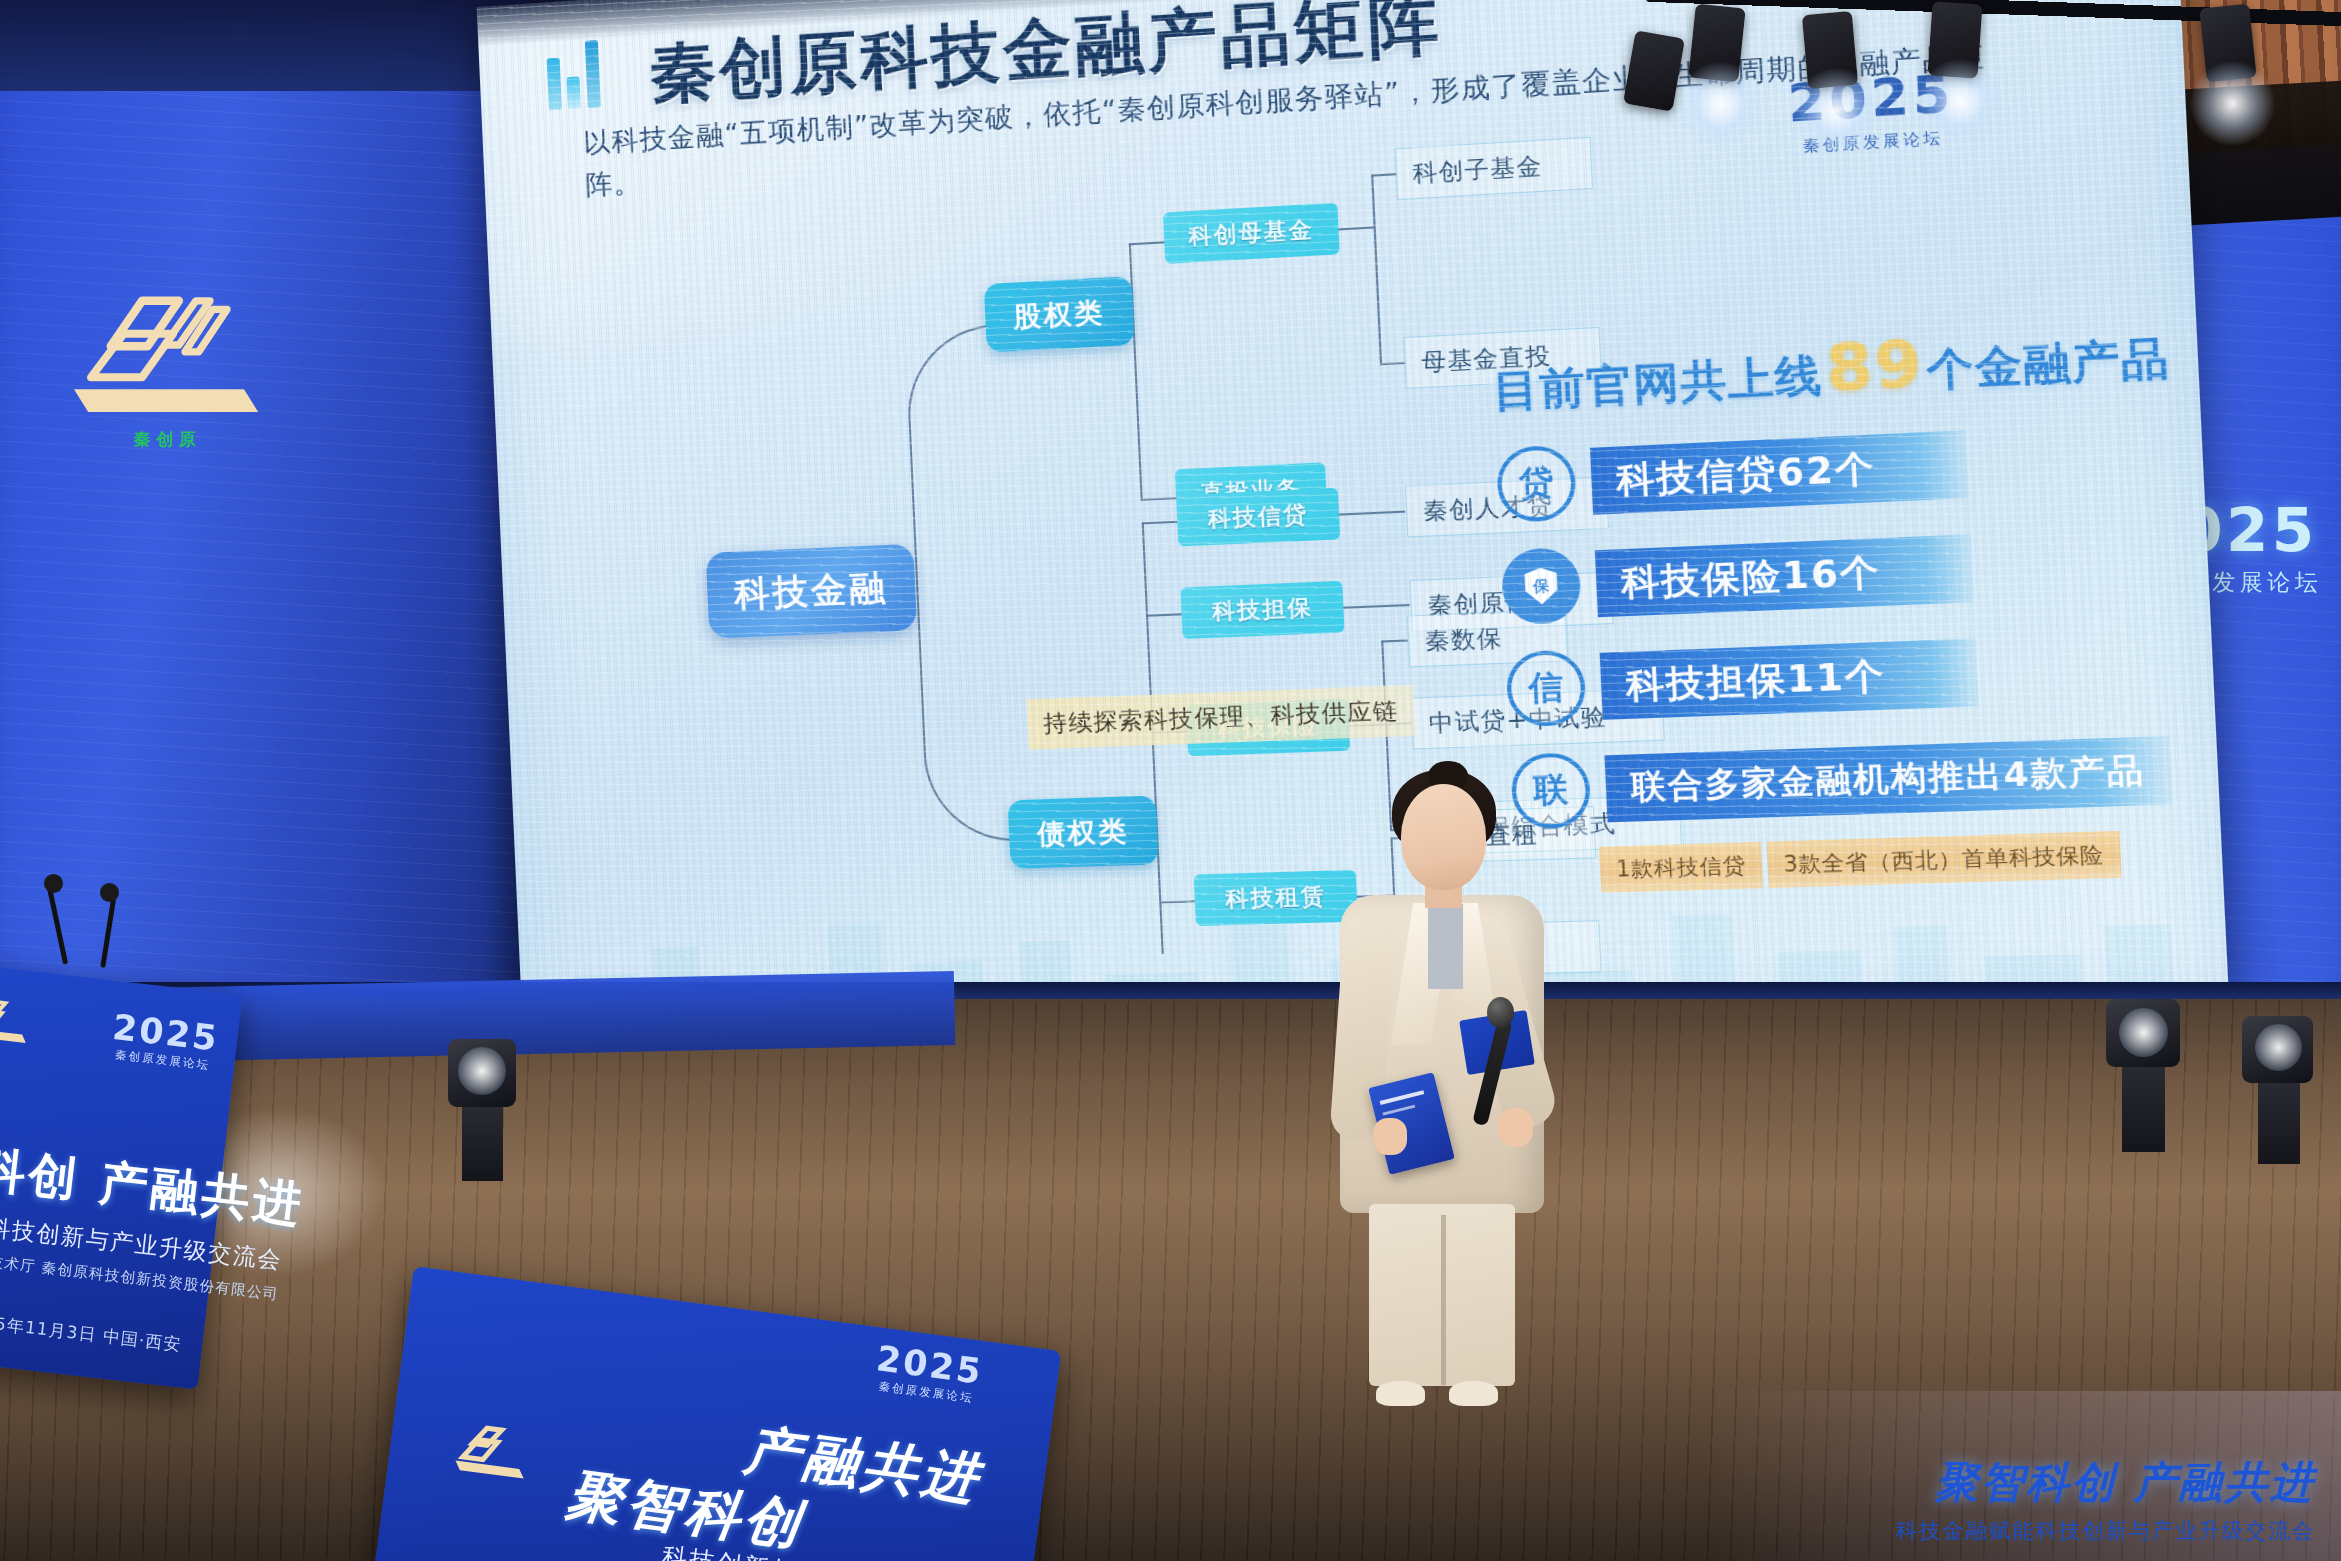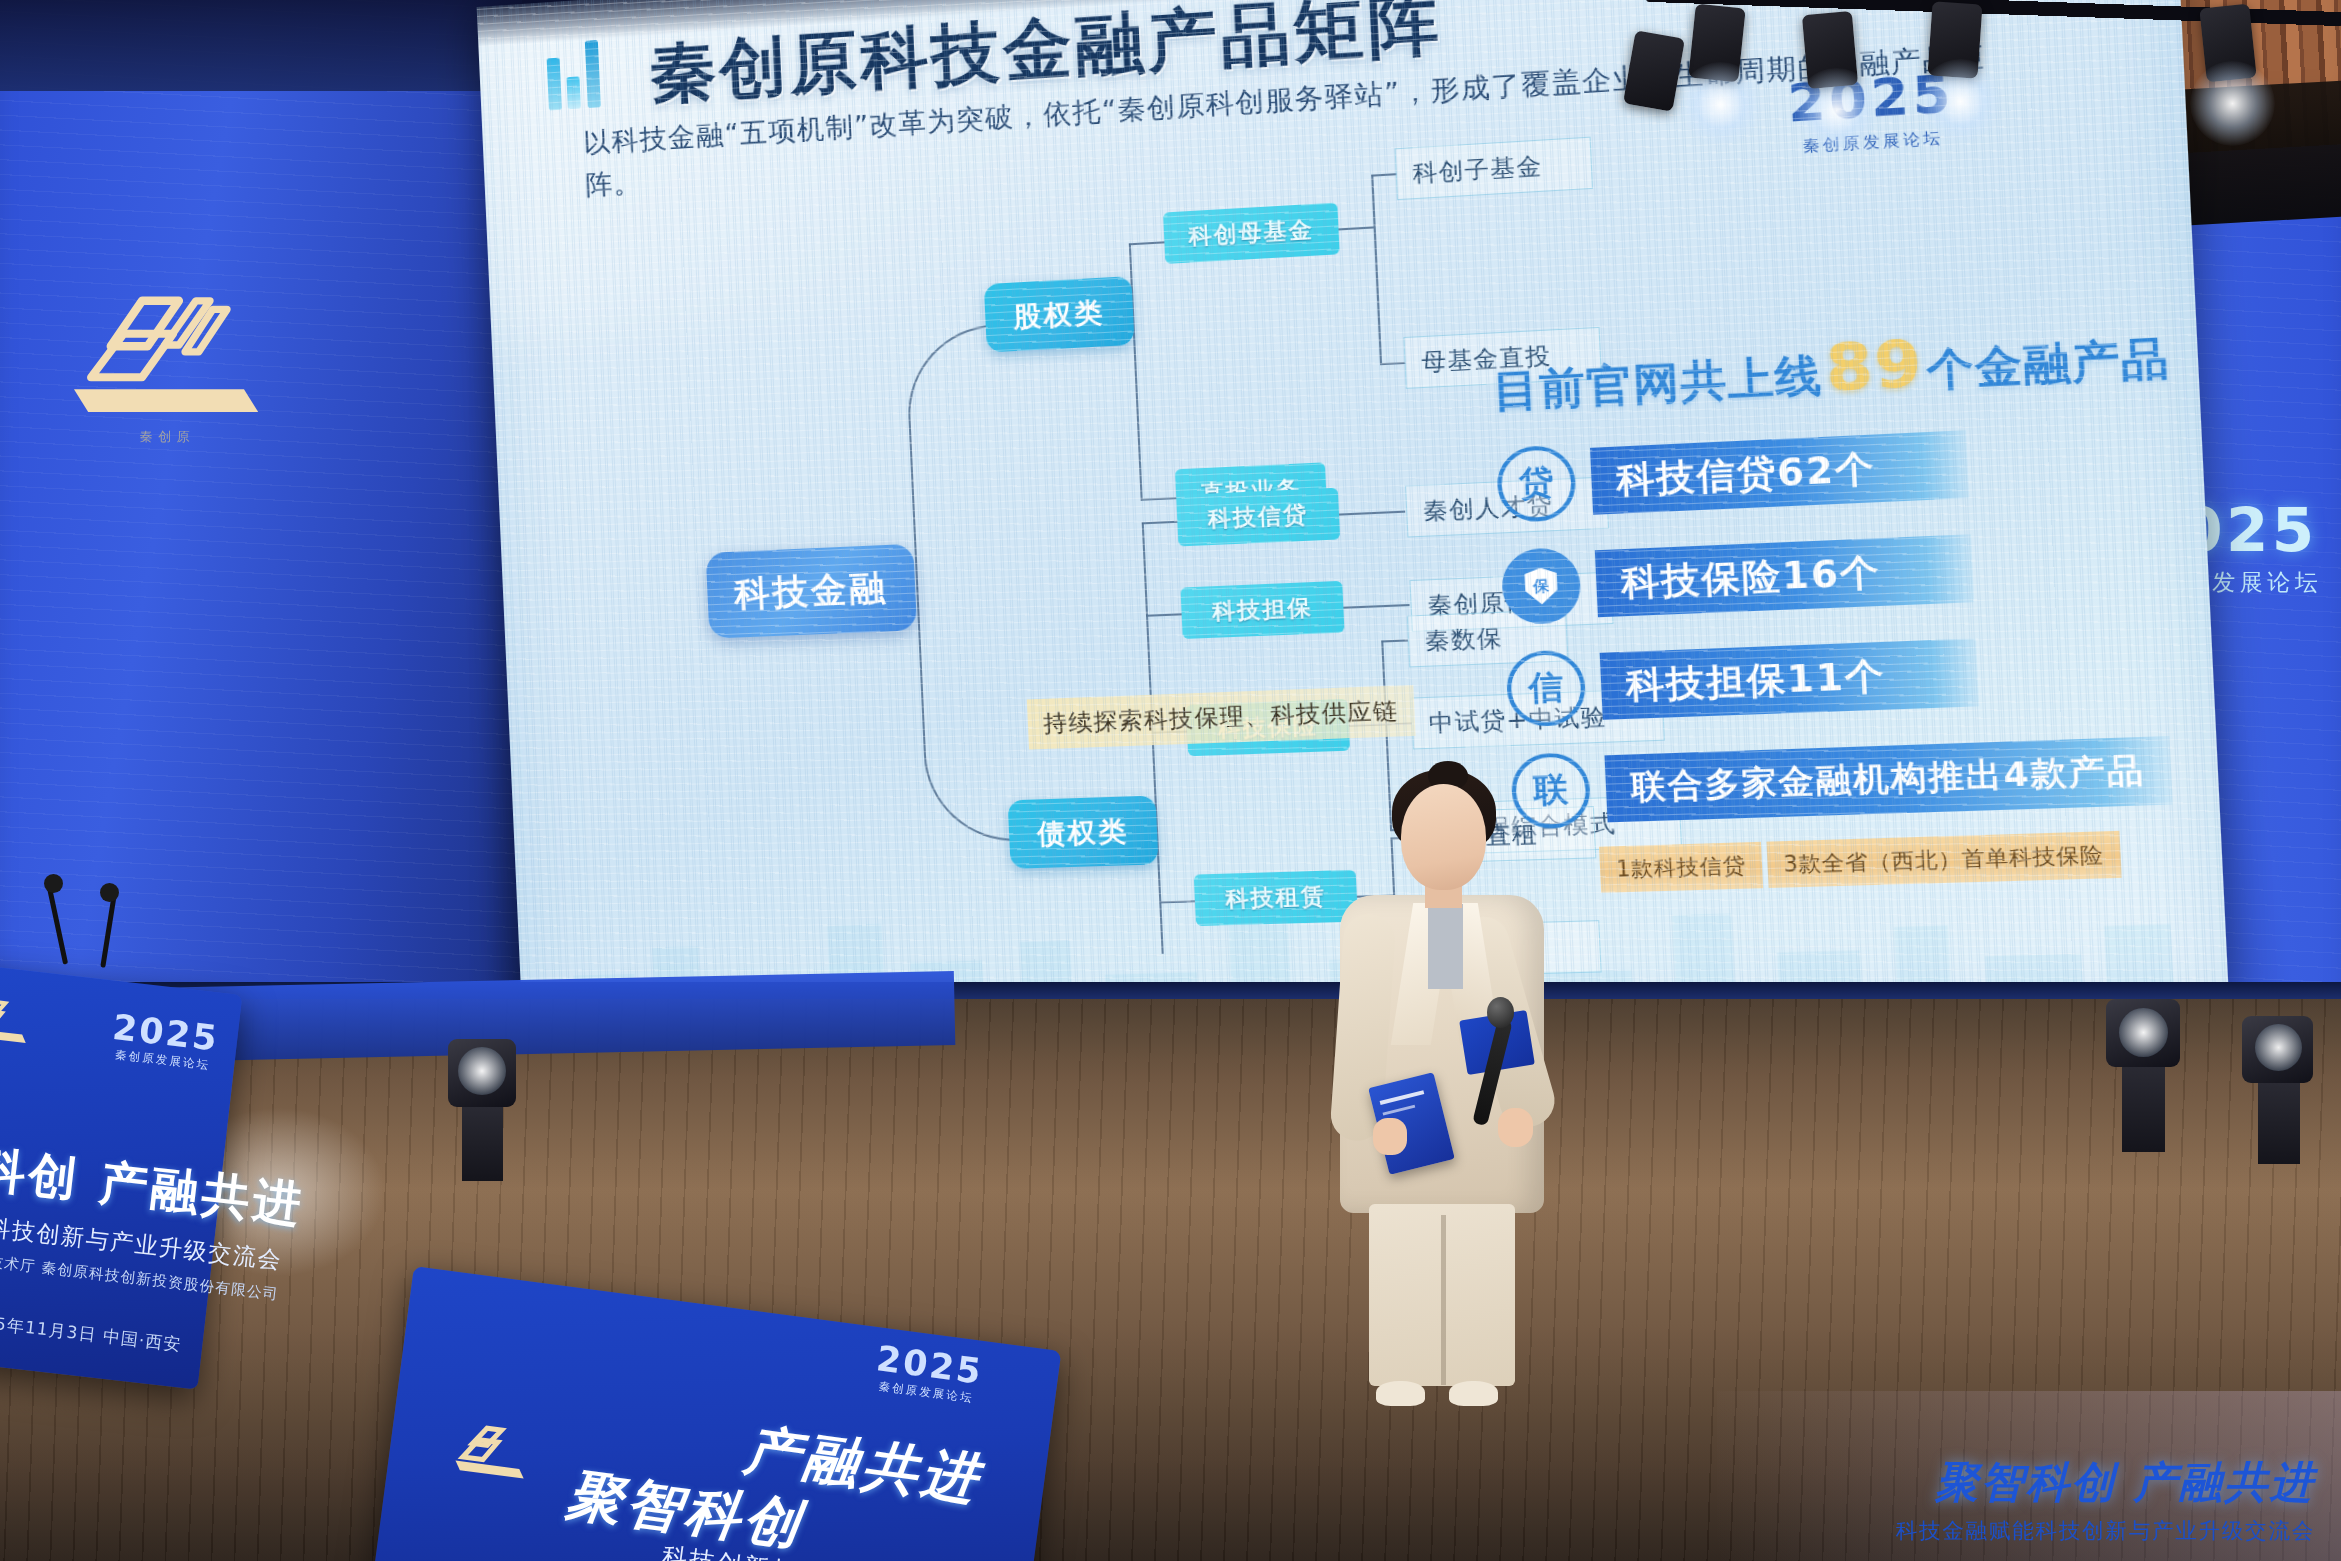--- a/index.html
+++ b/index.html
@@ -232,21 +232,21 @@
   <div style="position:absolute;left:57px;top:278px;width:221px;height:182px;">
     <svg viewBox="0 0 390 250" width="221" height="142">
       <g fill="none" stroke="#f2ddb4" stroke-width="15" stroke-linejoin="round">
         <path d="M95 120 L150 40 L215 40 L160 120 Z"></path>
         <path d="M60 175 L118 98 L205 98 L150 175 Z" stroke-width="14"></path>
         <path d="M245 40 L270 40 L215 118 L190 118 Z" stroke-width="13"></path>
         <path d="M275 55 L300 55 L250 130 L226 130 Z" stroke-width="13"></path>
       </g>
       <path d="M30 196 L330 196 L355 236 L55 236 Z" fill="#f2ddb4"></path>
     </svg>
-    <div style="display:flex;gap:14.8px;justify-content:center;margin-top:5.7px;color:#a3a3a3;font-size:13px;letter-spacing:5.7px;">秦创原</div>
+    <div style="display:flex;gap:14.8px;justify-content:center;margin-top:5.7px;color:#22c55e;font-size:17px;letter-spacing:5.7px;font-weight:bold;">秦创原</div>
   </div>
 
   <div style="position:absolute;left:2118px;top:494px;width:216px;height:153px;text-align:center;">
     <div style="font-size:61px;font-weight:bold;color:#cdeffb;letter-spacing:3.4px;text-shadow:0 0 14.8px rgba(120,210,255,.6);">2025</div>
     <div style="font-size:23px;color:#bfe8fa;letter-spacing:4.5px;margin-top:2.3px;">秦创原发展论坛</div>
   </div>
 
   <div class="screen-wrap">
     <div class="screen">
       <div class="glare"></div>

